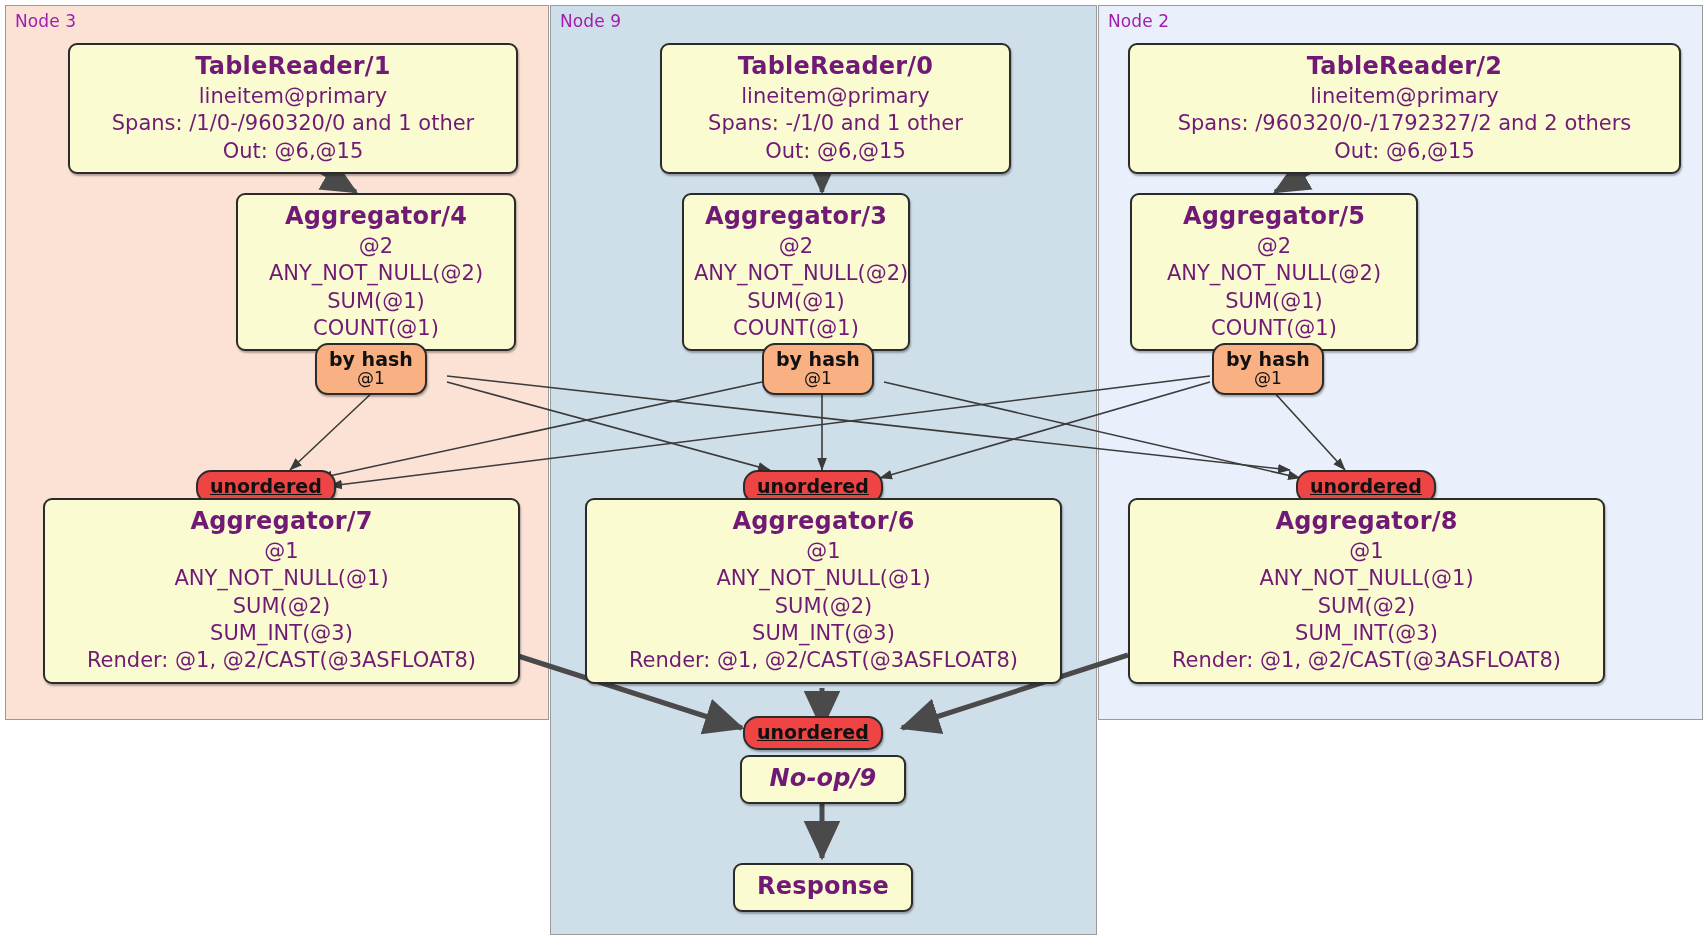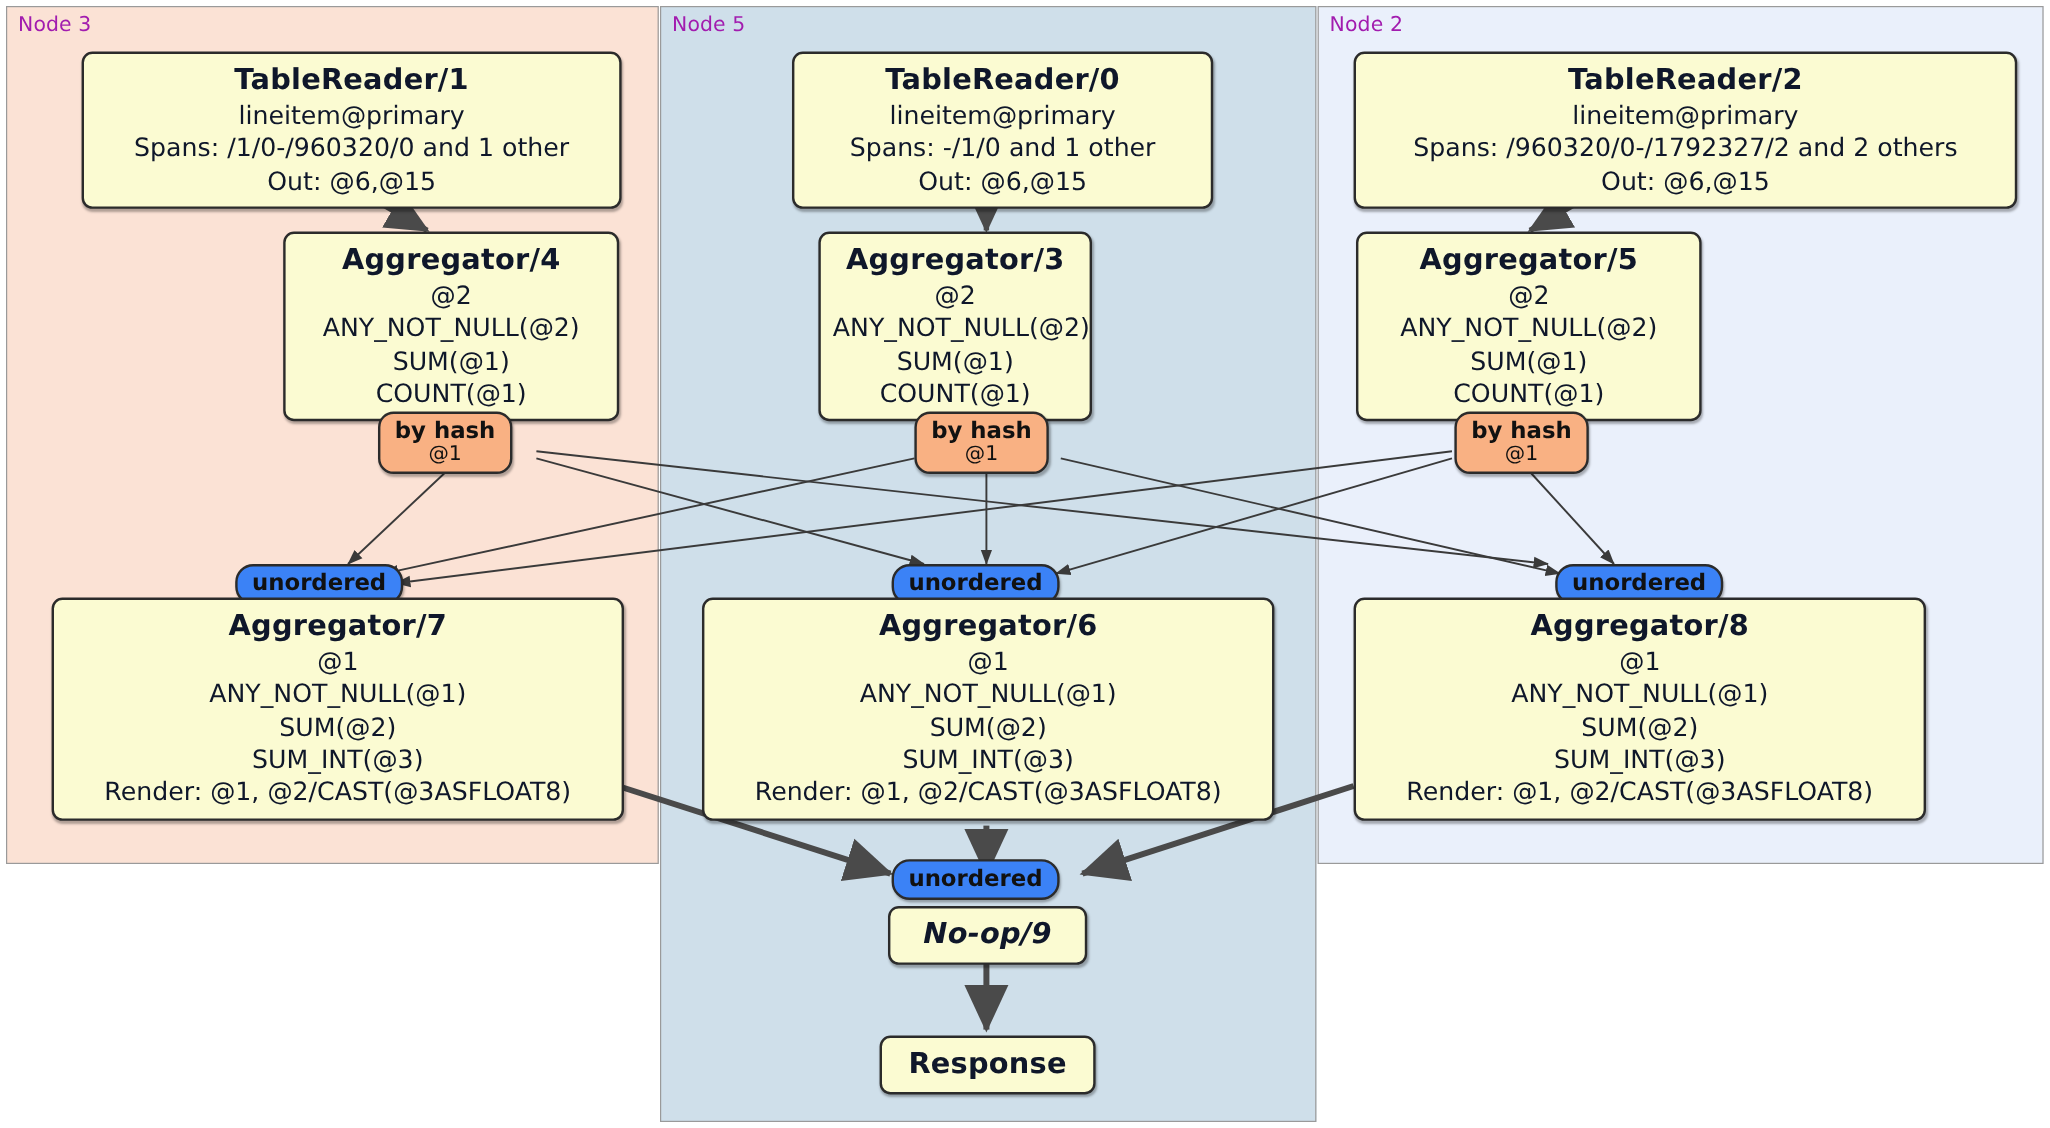--- a/index.html
+++ b/index.html
@@ -33,21 +33,21 @@
   
   .box{
     position:absolute;
     box-sizing:border-box;
     background:#fbfbd2;
     border:2px solid #2b2b2b;
     border-radius:9px;
     text-align:center;
     line-height:1.30;
     font-size:21px;
-    color:#0f172a;
+    color:#701a75;
     padding:6px 10px 7px 10px;
     box-shadow:1px 2px 2px rgba(0,0,0,0.30);
   }
   .box .title{
     font-weight:bold;
     font-size:24px;
     letter-spacing:0.2px;
     display:block;
     margin-bottom:1px;
   }
@@ -62,21 +62,21 @@
     text-align:center;
     font-weight:bold;
     font-size:19px;
     color:#111;
     line-height:1.12;
     padding:4px 12px 5px 12px;
     box-shadow:1px 2px 2px rgba(0,0,0,0.30);
     white-space:nowrap;
   }
   .pill.hash{background:#f9b183;border-radius:13px;}
-  .pill.sync{background:#3b82f6;border-radius:15px;}
+  .pill.sync{background:#ef4444;border-radius:15px;text-decoration:underline;}
   .pill .sub{
     display:block;
     font-weight:normal;
     font-size:17px;
     margin-top:-1px;
   }
 
   svg.edges{
     position:absolute;left:0;top:0;
     width:1708px;height:940px;
@@ -85,21 +85,21 @@
 </style>
 </head>
 <body>
 
 <div id="stage">
 
   <div class="panel" id="panel-node3">
     <span class="panel-label">Node 3</span>
   </div>
   <div class="panel" id="panel-node1">
-    <span class="panel-label">Node 5</span>
+    <span class="panel-label">Node 9</span>
   </div>
   <div class="panel" id="panel-node2">
     <span class="panel-label">Node 2</span>
   </div>
 
   <svg class="edges" viewBox="0 0 1708 940">
     <defs>
       <marker id="ah" markerWidth="9" markerHeight="9" refX="7.5" refY="4.2" orient="auto">
         <path d="M0,0.5 L8,4.2 L0,7.9 z" fill="#4a4a4a"></path>
       </marker>

